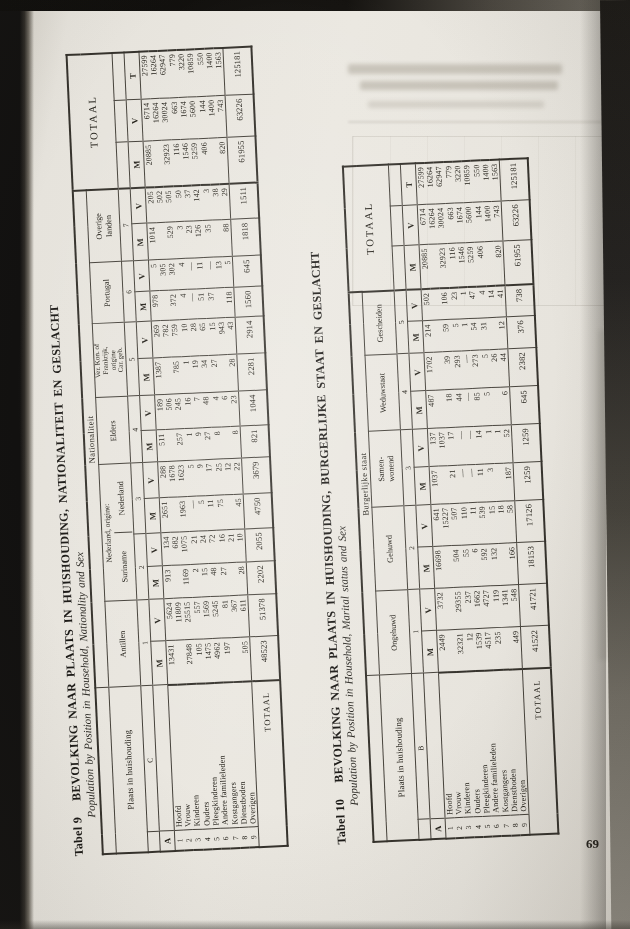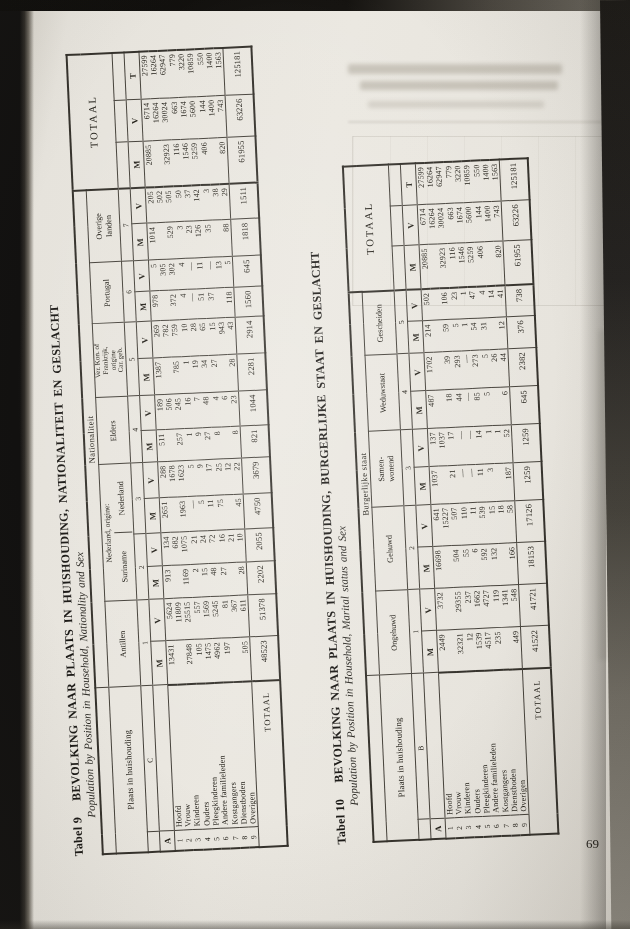--- a/index.html
+++ b/index.html
@@ -68,21 +68,21 @@
   tbody tr{height:9.3px;}
   tbody td{font-size:8px;line-height:9px;text-align:right;padding-right:3px;letter-spacing:.15px;border-left:1px solid #45413a;white-space:nowrap;}
   tbody td.rnum{text-align:center;font-size:7.6px;padding-right:0;border-left:none;}
   tbody td.rlabel{text-align:left;padding-left:3px;font-size:8.2px;}
   tbody td.ssep{border-left:2px solid #35322c;}
   tbody td.hsep{border-left:2px solid #35322c;}
   tr.totalrow{height:28px;}
   tr.totalrow td{border-top:1px solid #45413a;font-size:8.5px;vertical-align:middle;}
   tr.totalrow td.tlabel{text-align:right;padding-right:10px;letter-spacing:1.2px;border-left:none;}
   
-  .pageno{position:absolute;left:586px;top:836px;font-weight:normal;font-size:13px;color:#26231d;}
+  .pageno{position:absolute;left:586px;top:836px;font-weight:bold;font-size:13px;color:#26231d;}
 </style>
 </head>
 <body>
 
 <div class="page">
 
   <div class="ghost g1"></div>
   <div class="ghost g2"></div>
   <div class="ghost g3"></div>
   <div class="ghost g4"></div>

